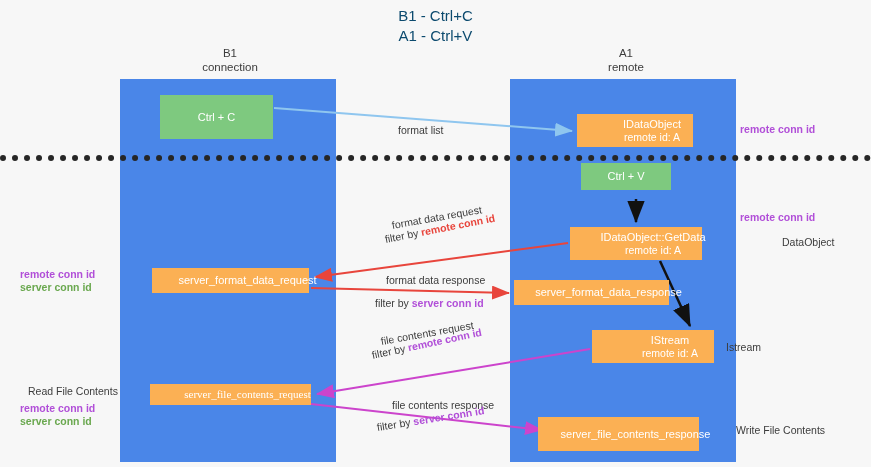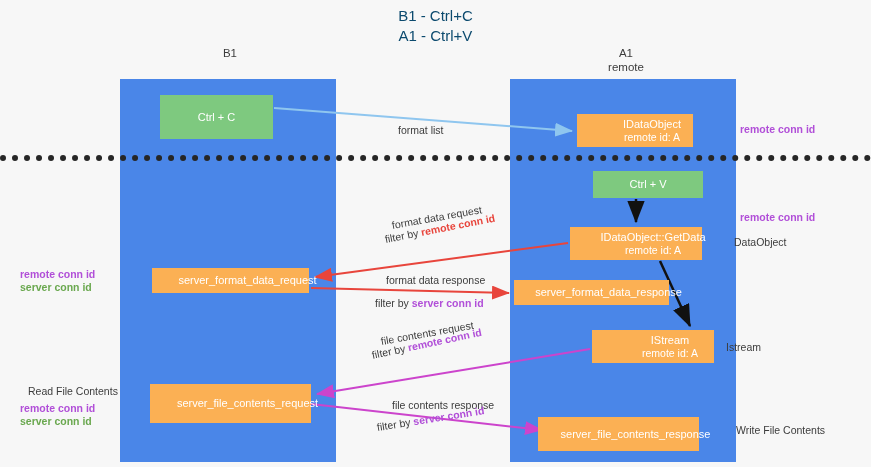--- a/index.html
+++ b/index.html
@@ -45,26 +45,26 @@
     align-items:center;justify-content:center;
     color:#ffffff;text-align:center;
     font-size:11px;line-height:13px;
   }
   .green{background:#7ec97f;}
   .orange{background:#fbb054;padding-left:34px;}
   .node .l2{font-size:10.5px;}
 
   #n-ctrlc{left:160px;top:95px;width:113px;height:44px;}
   #n-idataobject{left:577px;top:114px;width:116px;height:33px;}
-  #n-ctrlv{left:581px;top:171px;width:110px;height:27px;margin-left:12px;}
+  #n-ctrlv{left:581px;top:163px;width:90px;height:27px;}
   #n-getdata{left:570px;top:227px;width:132px;height:33px;}
   #n-fmt-req{left:152px;top:268px;width:157px;height:25px;}
   #n-fmt-resp{left:514px;top:280px;width:155px;height:25px;}
   #n-istream{left:592px;top:330px;width:122px;height:33px;}
-  #n-file-req{left:150px;top:384px;width:161px;height:39px;}
+  #n-file-req{left:150px;top:384px;width:161px;height:21px;font-family:Liberation Serif, serif;}
   #n-file-resp{left:538px;top:417px;width:161px;height:34px;}
 
   
   .elabel{
     position:absolute;font-size:10.5px;line-height:13px;color:#3c3c3c;
     white-space:nowrap;
   }
   .elabel .hi-red{color:#e8453c;font-weight:bold;}
   .elabel .hi-purple{color:#b14fd8;font-weight:bold;}
   .rot-n10{transform:rotate(-10deg);transform-origin:left center;}
@@ -83,39 +83,40 @@
   #lbl-fcresp-2{left:377px;top:421px;}
 
   
   .ann{position:absolute;font-size:10.5px;line-height:13px;white-space:nowrap;}
   .ann .purple{color:#b14fd8;font-weight:bold;}
   .ann .green-t{color:#6aa84f;font-weight:bold;}
   .ann .plain{color:#3c3c3c;font-weight:normal;}
 
   #ann-r1{left:740px;top:123px;}
   #ann-r2{left:740px;top:211px;}
-  #ann-r3{left:698px;top:236px;padding-left:36px;}
+  #ann-r3{left:746px;top:236px;padding-left:36px;}
   #ann-r4{left:726px;top:341px;}
   #ann-r5{left:736px;top:424px;}
   #ann-l1{left:20px;top:268px;}
   #ann-l2{left:28px;top:385px;}
   #ann-l3{left:20px;top:402px;}
 </style>
 </head>
 <body>
 
 <div class="stage">
 
   <div class="abs" id="title">
     <div>B1 - Ctrl+C</div>
     <div>A1 - Ctrl+V</div>
   </div>
 
   <div class="abs lane-head" id="head-b1">
     <div>B1</div>
+    <div>connection</div>
   </div>
   <div class="abs lane-head" id="head-a1">
     <div>A1</div>
     <div>remote</div>
   </div>
 
   <div class="abs lane" id="lane-b1"></div>
   <div class="abs lane" id="lane-a1"></div>
 
   <svg class="layer">

